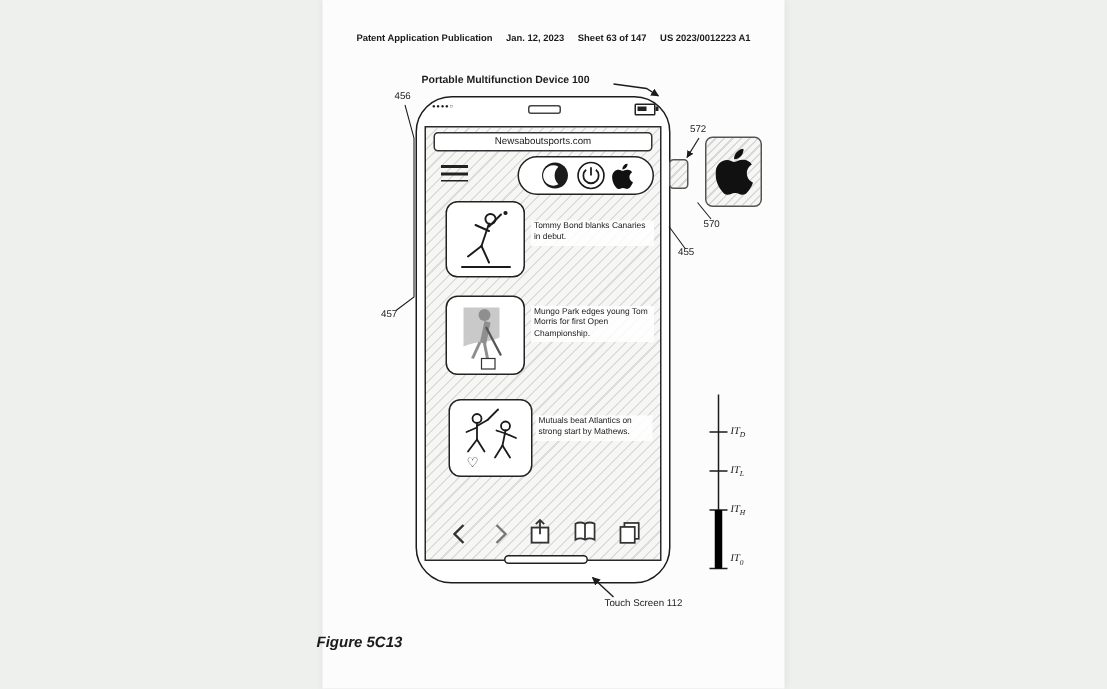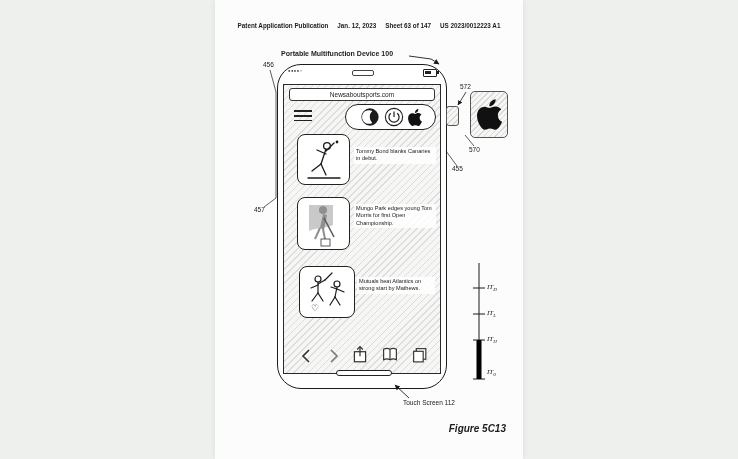--- a/index.html
+++ b/index.html
@@ -25,21 +25,21 @@
         display:flex;align-items:center;justify-content:center;gap:4px;z-index:4;}
   .hatchchip{background:#f6f6f4;background-image:repeating-linear-gradient(135deg,rgba(0,0,0,.12) 0 1px,transparent 1px 4px);border:1px solid #555;box-sizing:border-box;}
   .edgechip{left:446px;top:106px;width:13px;height:20px;border-radius:3px;z-index:5;}
   .bigpatch{left:470px;top:91px;width:38px;height:47px;border-radius:5px;z-index:6;display:flex;align-items:center;justify-content:center;}
   .cardimg{background:#fff;border:1.3px solid #222;border-radius:8px;box-sizing:border-box;z-index:4;display:flex;align-items:center;justify-content:center;}
   .cardtxt{font-size:5.6px;line-height:1.3;background:rgba(255,255,255,.85);padding:1px 2px;z-index:4;}
   .toolicon{z-index:4;}
   .homebar{left:336px;top:370px;width:56px;height:6px;border:1.2px solid #222;border-radius:3px;background:#fff;box-sizing:border-box;z-index:4;}
   .callout{font-size:6.5px;z-index:11;}
   .tslabel{left:403px;top:399px;font-size:6.5px;z-index:11;}
-  .figcap{left:198px;top:423px;width:308px;text-align:right;font-size:10px;font-weight:bold;font-style:italic;z-index:11;}
+  .figcap{left:211px;top:423px;width:308px;text-align:left;font-size:10px;font-weight:bold;font-style:italic;z-index:11;}
   .itlabel{font-size:7px;font-style:italic;font-family:"Liberation Serif",serif;z-index:11;}
   .itlabel sub{font-size:5px;}
   #overlay{position:absolute;left:0;top:0;width:738px;height:459px;z-index:10;pointer-events:none;}
   svg.icon{display:block;}
 </style>
 </head>
 <body>
 
 <div id="canvas">
   <div class="abs" id="paper"></div>

